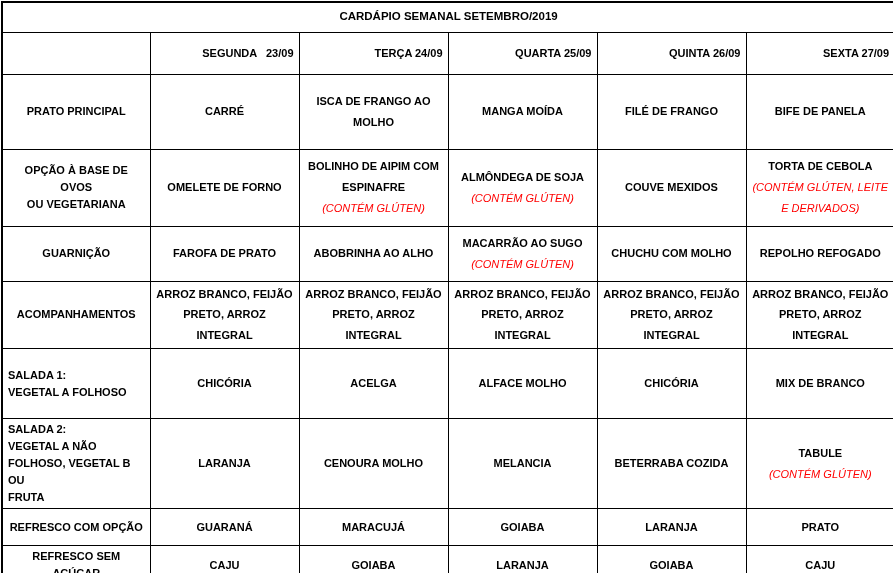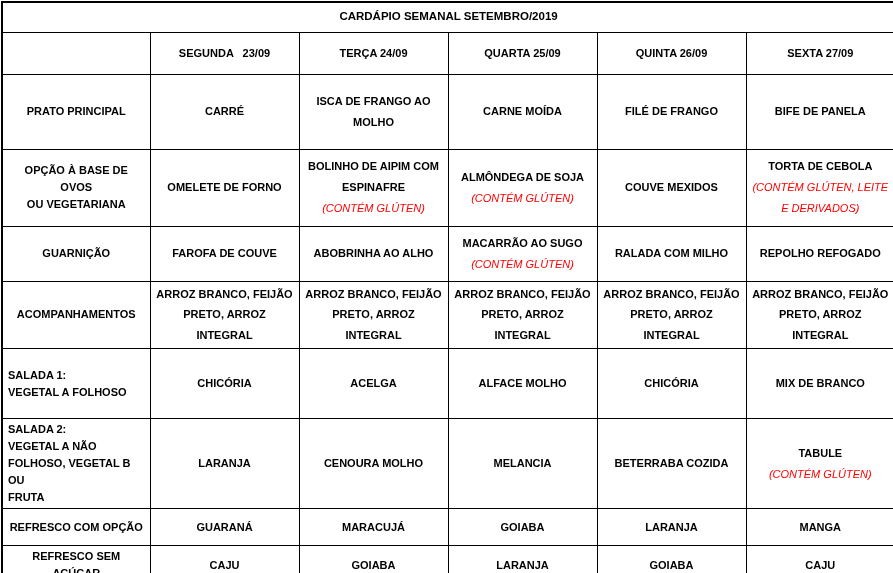--- a/index.html
+++ b/index.html
@@ -31,20 +31,21 @@
     background: #fff;
   }
   .title-cell {
     height: 30px;
     font-size: 11.5px;
     line-height: 1.2;
   }
   .header-cell {
     height: 42px;
     white-space: pre-wrap;
+    text-align: right;
   }
   .row-label {
     line-height: 1.55;
     white-space: pre-line;
     text-align: center;
   }
   tbody tr:nth-child(1) { height: 75px; }
   tbody tr:nth-child(2) { height: 77px; }
   tbody tr:nth-child(3) { height: 55px; }
   tbody tr:nth-child(4) { height: 57px; }
@@ -84,39 +85,39 @@
       <th class="header-cell">QUARTA 25/09</th>
       <th class="header-cell">QUINTA 26/09</th>
       <th class="header-cell">SEXTA 27/09</th>
     </tr>
   </thead>
   <tbody>
       <tr>
         <th class="row-label">PRATO PRINCIPAL</th>
         <td><span>CARRÉ</span></td>
         <td><span>ISCA DE FRANGO AO MOLHO</span></td>
-        <td><span>CARNE  MOÍDA</span></td>
+        <td><span>MANGA  MOÍDA</span></td>
         <td><span>FILÉ DE FRANGO</span></td>
         <td><span>BIFE DE PANELA</span></td>
       </tr>
       <tr>
         <th class="row-label">OPÇÃO À BASE DE OVOS
 OU VEGETARIANA</th>
         <td><span>OMELETE DE FORNO</span></td>
         <td><span>BOLINHO DE AIPIM COM ESPINAFRE</span><span class="warning">(CONTÉM GLÚTEN)</span></td>
         <td><span>ALMÔNDEGA DE SOJA</span><span class="warning">(CONTÉM GLÚTEN)</span></td>
         <td><span>COUVE MEXIDOS</span></td>
         <td><span>TORTA DE CEBOLA</span><span class="warning">(CONTÉM GLÚTEN, LEITE E DERIVADOS)</span></td>
       </tr>
       <tr>
         <th class="row-label">GUARNIÇÃO</th>
-        <td><span>FAROFA DE COUVE</span></td>
+        <td><span>FAROFA DE PRATO</span></td>
         <td><span>ABOBRINHA AO ALHO</span></td>
         <td><span>MACARRÃO AO SUGO</span><span class="warning">(CONTÉM GLÚTEN)</span></td>
-        <td><span>RALADA COM MILHO</span></td>
+        <td><span>CHUCHU COM MOLHO</span></td>
         <td><span>REPOLHO REFOGADO</span></td>
       </tr>
       <tr>
         <th class="row-label">ACOMPANHAMENTOS</th>
         <td><span>ARROZ BRANCO, FEIJÃO PRETO, ARROZ INTEGRAL</span></td>
         <td><span>ARROZ BRANCO, FEIJÃO PRETO, ARROZ INTEGRAL</span></td>
         <td><span>ARROZ BRANCO, FEIJÃO PRETO, ARROZ INTEGRAL</span></td>
         <td><span>ARROZ BRANCO, FEIJÃO PRETO, ARROZ INTEGRAL</span></td>
         <td><span>ARROZ BRANCO, FEIJÃO PRETO, ARROZ INTEGRAL</span></td>
       </tr>
@@ -139,21 +140,21 @@
         <td><span>MELANCIA</span></td>
         <td><span>BETERRABA COZIDA</span></td>
         <td><span>TABULE</span><span class="warning">(CONTÉM GLÚTEN)</span></td>
       </tr>
       <tr>
         <th class="row-label">REFRESCO COM OPÇÃO</th>
         <td><span>GUARANÁ</span></td>
         <td><span>MARACUJÁ</span></td>
         <td><span>GOIABA</span></td>
         <td><span>LARANJA</span></td>
-        <td><span>MANGA</span></td>
+        <td><span>PRATO</span></td>
       </tr>
       <tr>
         <th class="row-label">REFRESCO SEM AÇÚCAR</th>
         <td><span>CAJU</span></td>
         <td><span>GOIABA</span></td>
         <td><span>LARANJA</span></td>
         <td><span>GOIABA</span></td>
         <td><span>CAJU</span></td>
       </tr>
     </tbody>

